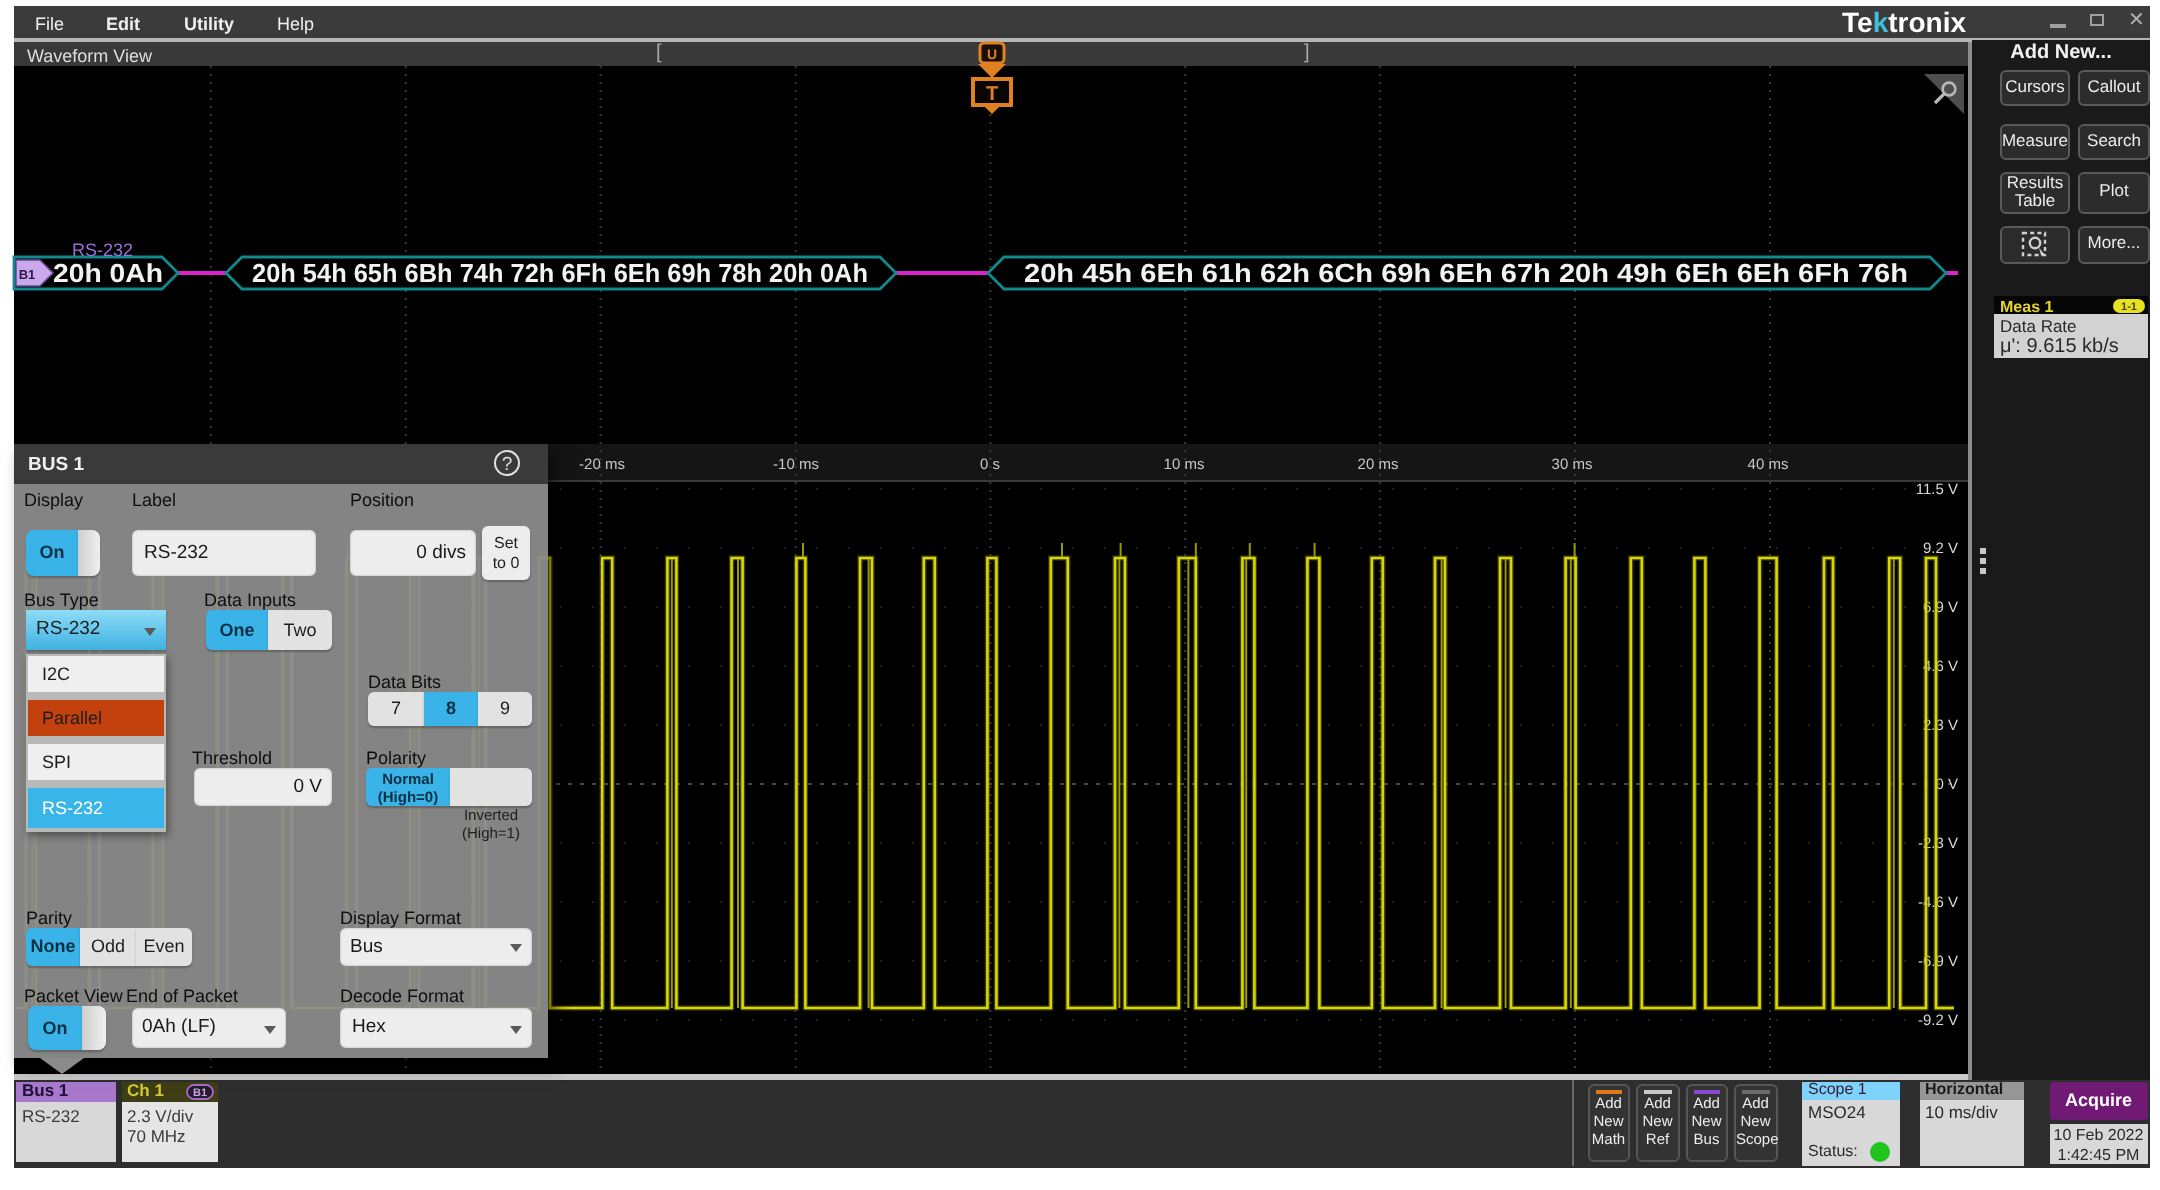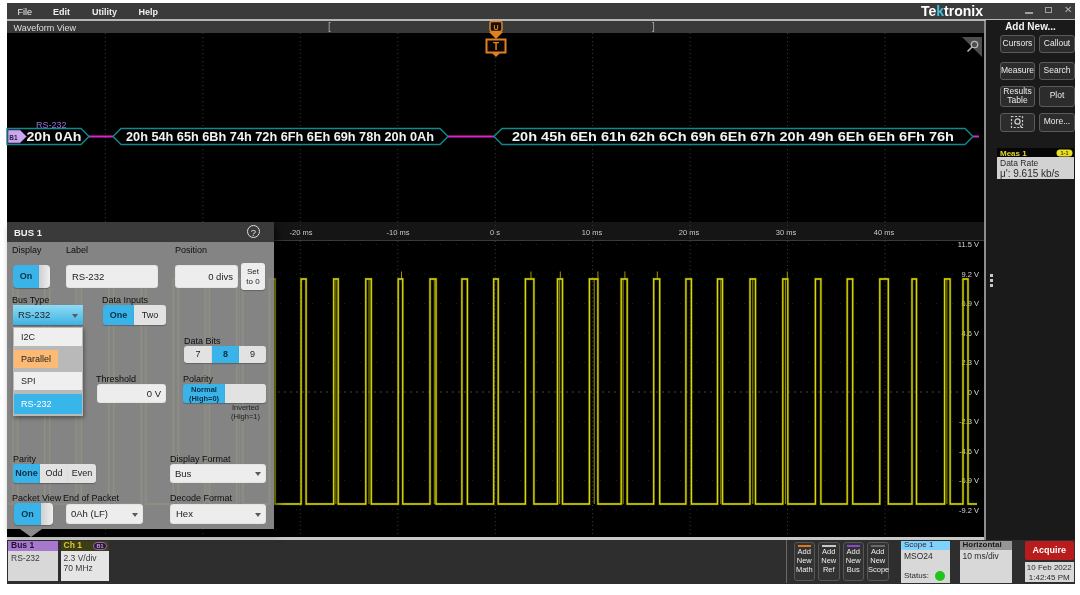--- a/index.html
+++ b/index.html
@@ -2,21 +2,21 @@
 <html><head><meta charset="utf-8"><style>
 *{margin:0;padding:0;box-sizing:border-box}
 body{width:1080px;height:595px;background:#fff;font-family:"Liberation Sans",sans-serif;position:relative;overflow:hidden}
 .abs{position:absolute}
 </style></head><body>
 
 <div class="abs" style="left:7px;top:3px;width:1068px;height:16px;background:#3b3b3b"></div>
 <div class="abs" style="left:17.5px;top:7px;font-size:9px;font-weight:normal;color:#efefef">File</div>
 <div class="abs" style="left:53px;top:7px;font-size:9px;font-weight:bold;color:#efefef">Edit</div>
 <div class="abs" style="left:92px;top:7px;font-size:9px;font-weight:bold;color:#efefef">Utility</div>
-<div class="abs" style="left:138.5px;top:7px;font-size:9px;font-weight:bold;color:#efefef">Help</div>
+<div class="abs" style="left:138.5px;top:7px;font-size:9px;font-weight:normal;color:#efefef">Help</div>
 <div class="abs" style="left:921px;top:3px;font-size:14px;font-weight:bold;color:#fff;letter-spacing:0px">Te<span style="color:#3fc0d8">k</span>tronix</div>
 <div class="abs" style="left:1025px;top:12px;width:8px;height:2px;background:#a0a0a0"></div>
 <div class="abs" style="left:1045px;top:7px;width:7px;height:6px;border:1.5px solid #a0a0a0"></div>
 <div class="abs" style="left:1064px;top:4px;font-size:10px;color:#b0b0b0">✕</div>
 
 <div class="abs" style="left:7px;top:19px;width:1068px;height:2px;background:#b5b5b5"></div>
 
 <div class="abs" style="left:7px;top:21px;width:979px;height:12px;background:#393939"></div>
 <div class="abs" style="left:13.5px;top:23px;font-size:9px;font-weight:normal;color:#dedede">Waveform View</div>
 <div class="abs" style="left:328px;top:21px;font-size:10px;color:#a8a8a8">[</div>
@@ -160,21 +160,21 @@
  <div style="font-size:8.5px;color:#2a2a2a;padding:1px 0 0 3px">MSO24</div>
  <div style="position:absolute;left:3px;bottom:3px;font-size:8px;color:#2a2a2a">Status:</div>
  <div style="position:absolute;right:5px;bottom:2px;width:10px;height:10px;border-radius:50%;background:#1fc41f"></div>
 </div>
 
 <div class="abs" style="left:959.5px;top:541px;width:52px;height:41.5px;background:#d8d8d8">
  <div style="height:8.5px;background:#969696;font-size:8px;font-weight:bold;color:#1a1a1a;padding-left:3px;line-height:8.5px">Horizontal</div>
  <div style="font-size:8.5px;color:#2a2a2a;padding:1px 0 0 3px">10 ms/div</div>
 </div>
 
-<div class="abs" style="left:1024.5px;top:541px;width:49.5px;height:18.5px;background:#b91c1c;border-radius:2px;font-size:9px;font-weight:bold;color:#fff;text-align:center;line-height:18.5px">Acquire</div>
+<div class="abs" style="left:1024.5px;top:541px;width:49.5px;height:18.5px;background:#701a75;border-radius:2px;font-size:9px;font-weight:bold;color:#fff;text-align:center;line-height:18.5px">Acquire</div>
 <div class="abs" style="left:1024.5px;top:561.5px;width:49.5px;height:20.5px;background:#d8d8d8;font-size:8px;color:#2a2a2a;text-align:center;line-height:10px;padding-top:1px">10 Feb 2022<br>1:42:45 PM</div>
 
 <style>
 #dlg{position:absolute;left:7px;top:222px;width:267px;height:307px;box-shadow:4px 4px 8px rgba(0,0,0,.55)}
 #dlg .lb{position:absolute;font-size:9px;color:#0e0e0e}
 #dlg .fld{position:absolute;background:#ededed;border-radius:3px;font-size:9.5px;color:#1a1a1a;box-shadow:inset 0 0 1px #999}
 #dlg .btn{position:absolute;font-size:9px;color:#1d1d1d;text-align:center;background:#e2e2e2;box-shadow:0 1px 1px rgba(0,0,0,.25)}
 #dlg .sel{background:#3ab4e8;color:#0a3046;font-weight:bold}
 .chev{position:absolute;right:5px;top:50%;margin-top:-1.5px;width:0;height:0;border-left:3px solid transparent;border-right:3px solid transparent;border-top:4px solid #5a5a5a}
 </style>
@@ -189,21 +189,21 @@
  <div class="btn" style="left:32px;top:43px;width:11px;height:23px;border-radius:0 4px 4px 0;background:linear-gradient(90deg,#cfcfcf,#efefef)"></div>
  <div class="lb" style="left:59px;top:23px">Label</div>
  <div class="fld" style="left:59px;top:43px;width:92px;height:23px;line-height:23px;padding-left:6px">RS-232</div>
  <div class="lb" style="left:168px;top:23px">Position</div>
  <div class="fld" style="left:168px;top:43px;width:63px;height:23px;line-height:23px;text-align:right;padding-right:5px">0 divs</div>
  <div class="btn" style="left:234px;top:41px;width:24px;height:27px;border-radius:3px;font-size:8px;line-height:9.5px;padding-top:4px;background:#ededed">Set<br>to 0</div>
  <div class="lb" style="left:5px;top:72.5px">Bus Type</div>
  <div class="btn" style="left:6px;top:83px;width:70px;height:20px;background:linear-gradient(180deg,#8edcf5,#3fb2e2);text-align:left;padding-left:5px;line-height:20px;font-size:9.5px">RS-232<span class="chev"></span></div>
  <div style="position:absolute;left:6px;top:105px;width:70px;height:89px;background:#b9b9b9;box-shadow:1px 2px 4px rgba(0,0,0,.4)"></div>
  <div class="btn" style="left:7px;top:106px;width:68px;height:18px;background:#efefef;text-align:left;padding-left:7px;line-height:18px;box-shadow:none">I2C</div>
- <div class="btn" style="left:7px;top:128px;width:44px;height:18px;background:#fdba74;text-align:left;padding-left:7px;line-height:18px;box-shadow:none">Parallel</div>
+ <div class="btn" style="left:7px;top:128px;width:68px;height:18px;background:#c2410c;text-align:left;padding-left:7px;line-height:18px;box-shadow:none">Parallel</div>
  <div class="btn" style="left:7px;top:150px;width:68px;height:18px;background:#efefef;text-align:left;padding-left:7px;line-height:18px;box-shadow:none">SPI</div>
  <div class="btn" style="left:7px;top:172px;width:68px;height:20px;background:#39b6e9;color:#fff;text-align:left;padding-left:7px;line-height:20px;box-shadow:none">RS-232</div>
  <div class="lb" style="left:95px;top:72.5px">Data Inputs</div>
  <div class="btn sel" style="left:96px;top:83px;width:31px;height:20px;border-radius:3px 0 0 3px;line-height:20px">One</div>
  <div class="btn" style="left:127px;top:83px;width:32px;height:20px;border-radius:0 3px 3px 0;line-height:20px">Two</div>
  <div class="lb" style="left:177px;top:113.5px">Data Bits</div>
  <div class="btn" style="left:177px;top:124px;width:28px;height:17px;border-radius:3px 0 0 3px;line-height:17px">7</div>
  <div class="btn sel" style="left:205px;top:124px;width:27px;height:17px;line-height:17px">8</div>
  <div class="btn" style="left:232px;top:124px;width:27px;height:17px;border-radius:0 3px 3px 0;line-height:17px">9</div>
  <div class="lb" style="left:89px;top:152px">Threshold</div>

